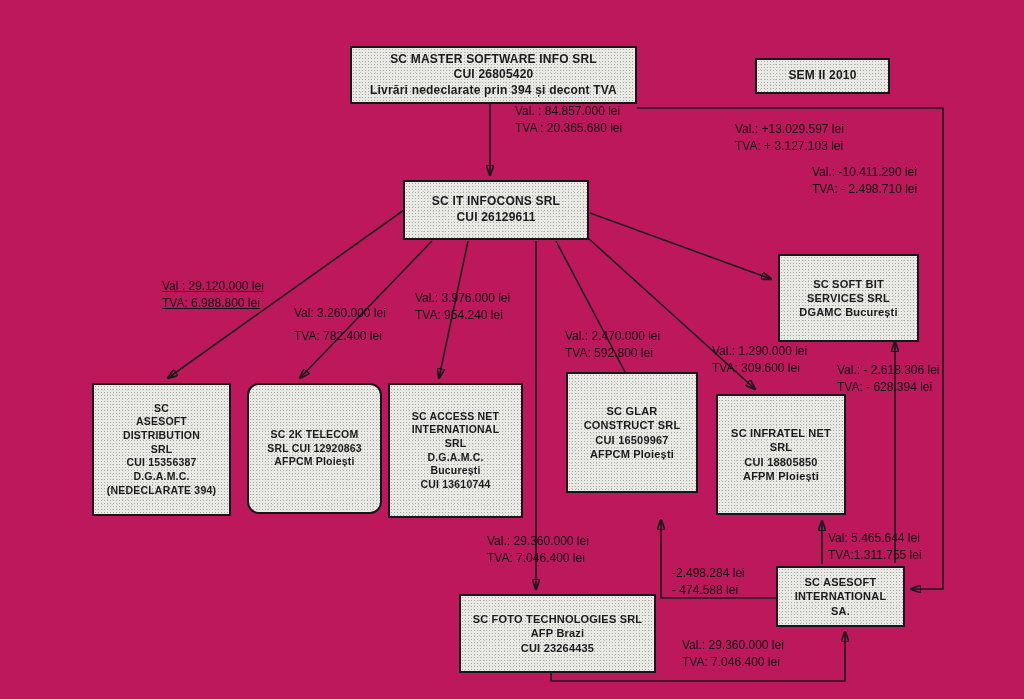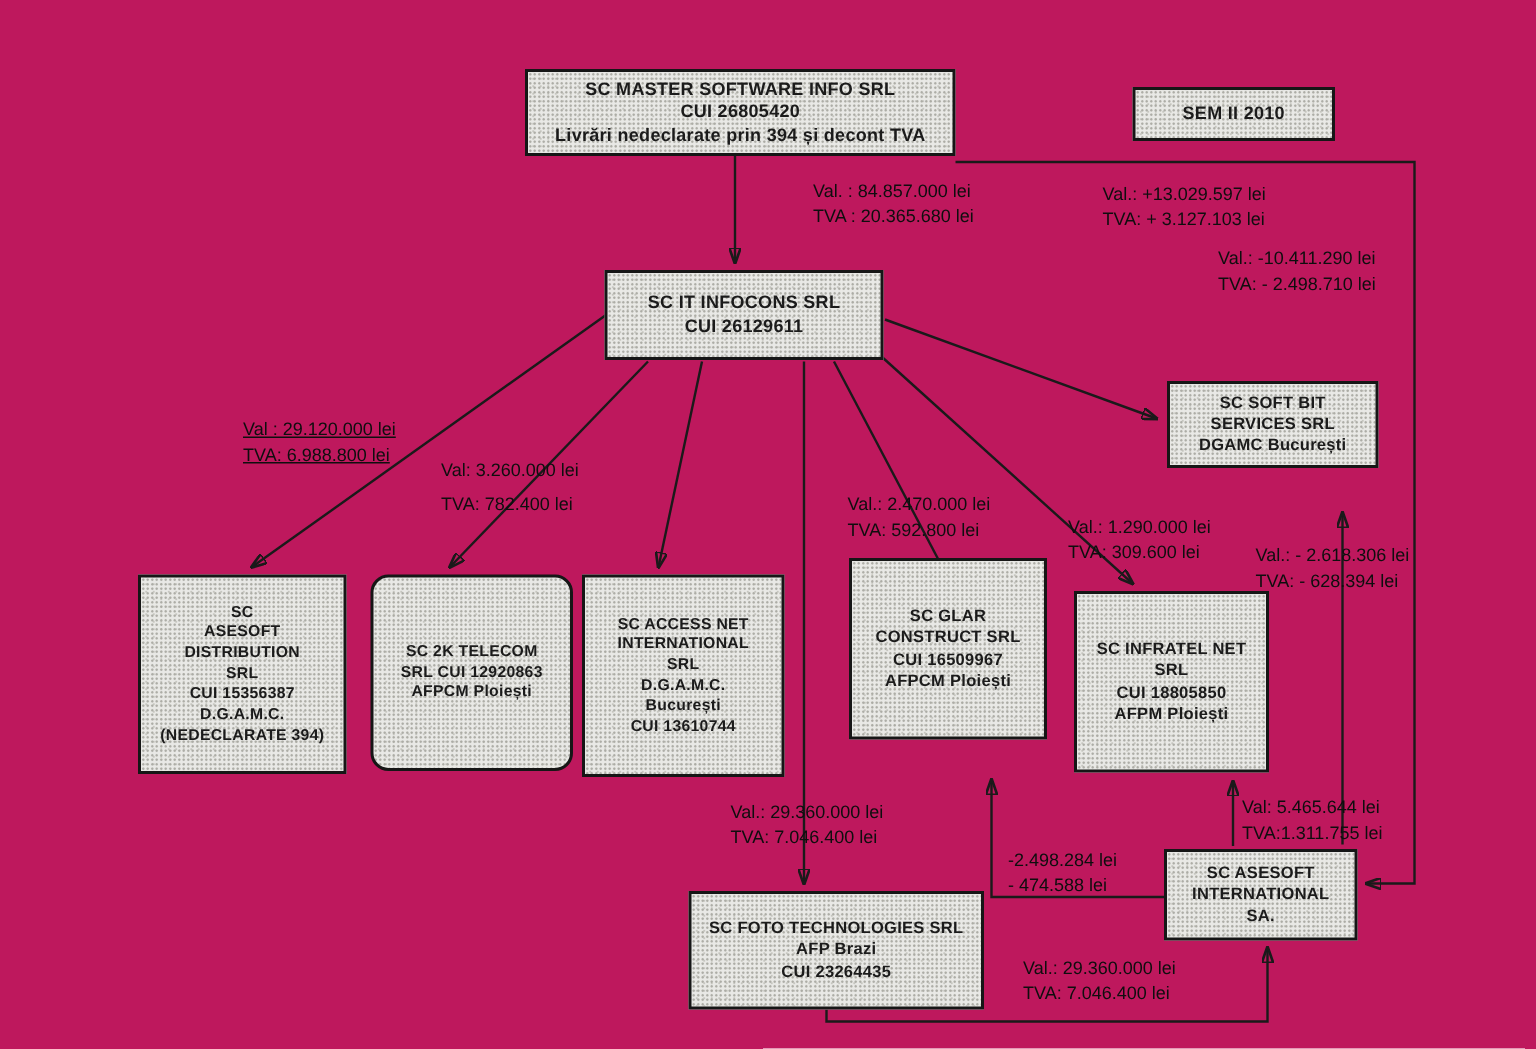--- a/index.html
+++ b/index.html
@@ -65,21 +65,21 @@
 
   <div class="node fs12" style="left:755px;top:58px;width:135px;height:36px;border-width:2.5px;">
     <span>SEM II 2010</span>
   </div>
 
   <div class="node fs12" style="left:403px;top:180px;width:186px;height:60px;">
     <span>SC IT INFOCONS SRL</span>
     <span>CUI 26129611</span>
   </div>
 
-  <div class="node fs11" style="left:778px;top:254px;width:141px;height:58px;">
+  <div class="node fs11" style="left:778px;top:254px;width:141px;height:88px;">
     <span>SC SOFT BIT</span>
     <span>SERVICES SRL</span>
     <span>DGAMC București</span>
   </div>
 
   <div class="node fs10" style="left:92px;top:383px;width:139px;height:133px;">
     <span>SC</span>
     <span>ASESOFT</span>
     <span>DISTRIBUTION</span>
     <span>SRL</span>
@@ -122,39 +122,43 @@
     <span>AFP Brazi</span>
     <span>CUI 23264435</span>
   </div>
 
   <div class="node fs11" style="left:776px;top:566px;width:129px;height:61px;">
     <span>SC ASESOFT</span>
     <span>INTERNATIONAL</span>
     <span>SA.</span>
   </div>
 
-  <div class="elabel" style="left:515px;top:119px;margin-left:27px;">
+  <div class="elabel" style="left:515px;top:103px;">
     <div>Val. : 84.857.000 lei</div>
     <div>TVA : 20.365.680 lei</div>
   </div>
   <div class="elabel" style="left:735px;top:121px;">
     <div>Val.: +13.029.597 lei</div>
     <div>TVA: + 3.127.103 lei</div>
   </div>
   <div class="elabel" style="left:812px;top:164px;">
     <div>Val.: -10.411.290 lei</div>
     <div>TVA: - 2.498.710 lei</div>
   </div>
   <div class="elabel" style="left:162px;top:278px;text-decoration:underline;">
     <div>Val : 29.120.000 lei</div>
     <div>TVA:  6.988.800 lei</div>
   </div>
   <div class="elabel" style="left:294px;top:305px;">
     <div>Val: 3.260.000 lei</div>
     <div style="margin-top:6px;">TVA:  782.400 lei</div>
+  </div>
+  <div class="elabel" style="left:415px;top:290px;">
+    <div>Val.: 3.976.000 lei</div>
+    <div>TVA:   954.240 lei</div>
   </div>
   <div class="elabel" style="left:565px;top:328px;">
     <div>Val.: 2.470.000 lei</div>
     <div>TVA:   592.800 lei</div>
   </div>
   <div class="elabel" style="left:712px;top:343px;">
     <div>Val.: 1.290.000 lei</div>
     <div>TVA:   309.600 lei</div>
   </div>
   <div class="elabel" style="left:837px;top:362px;">

